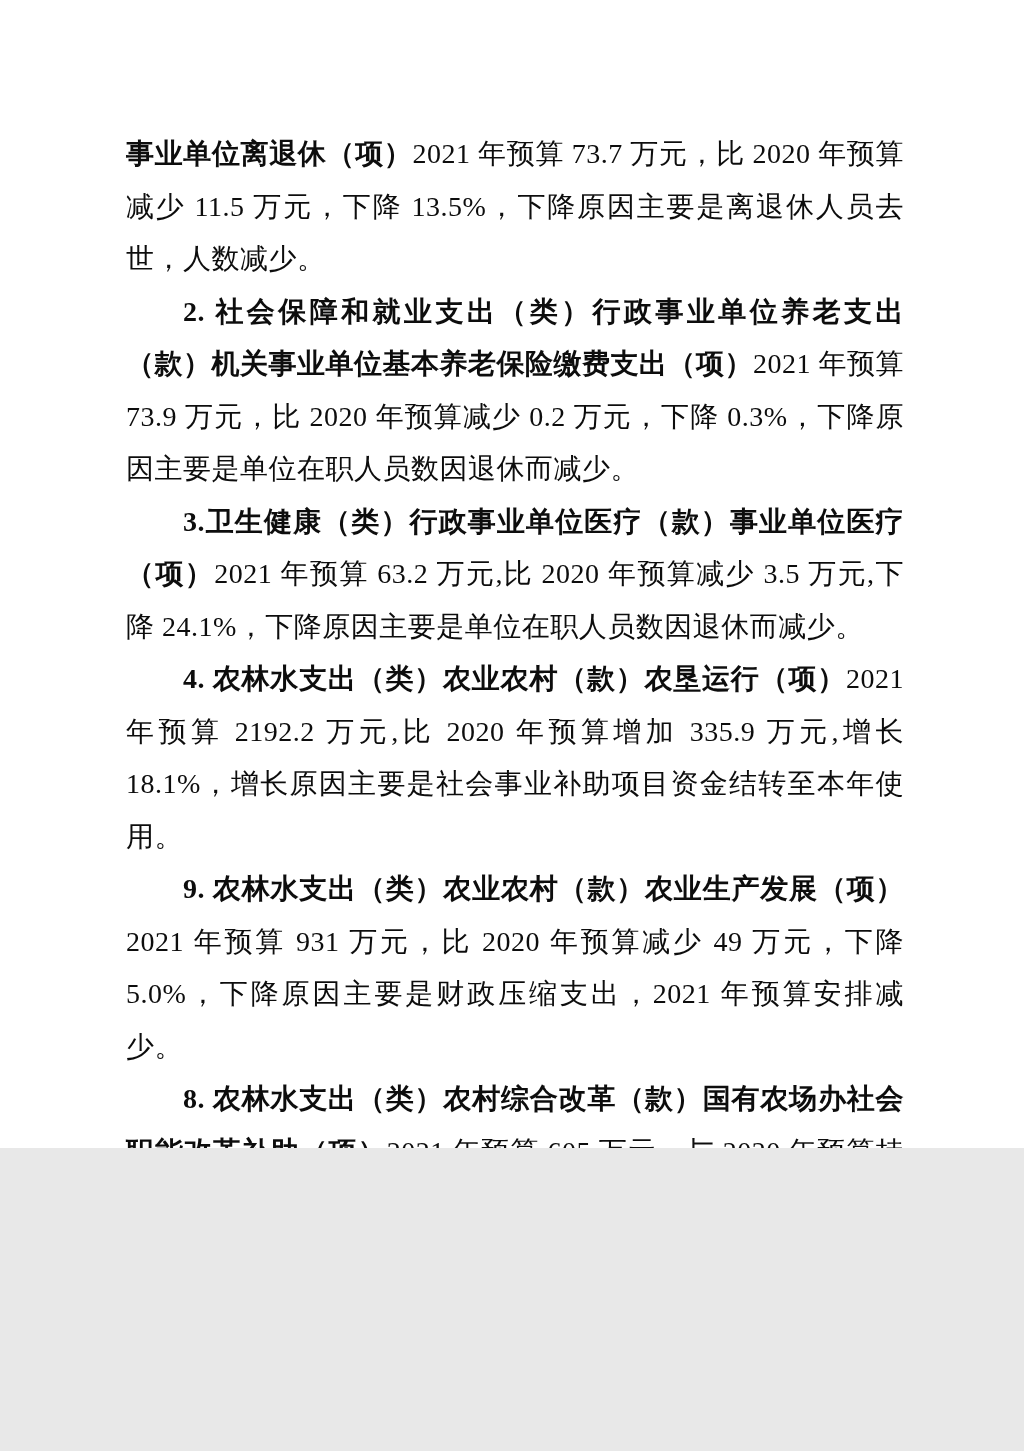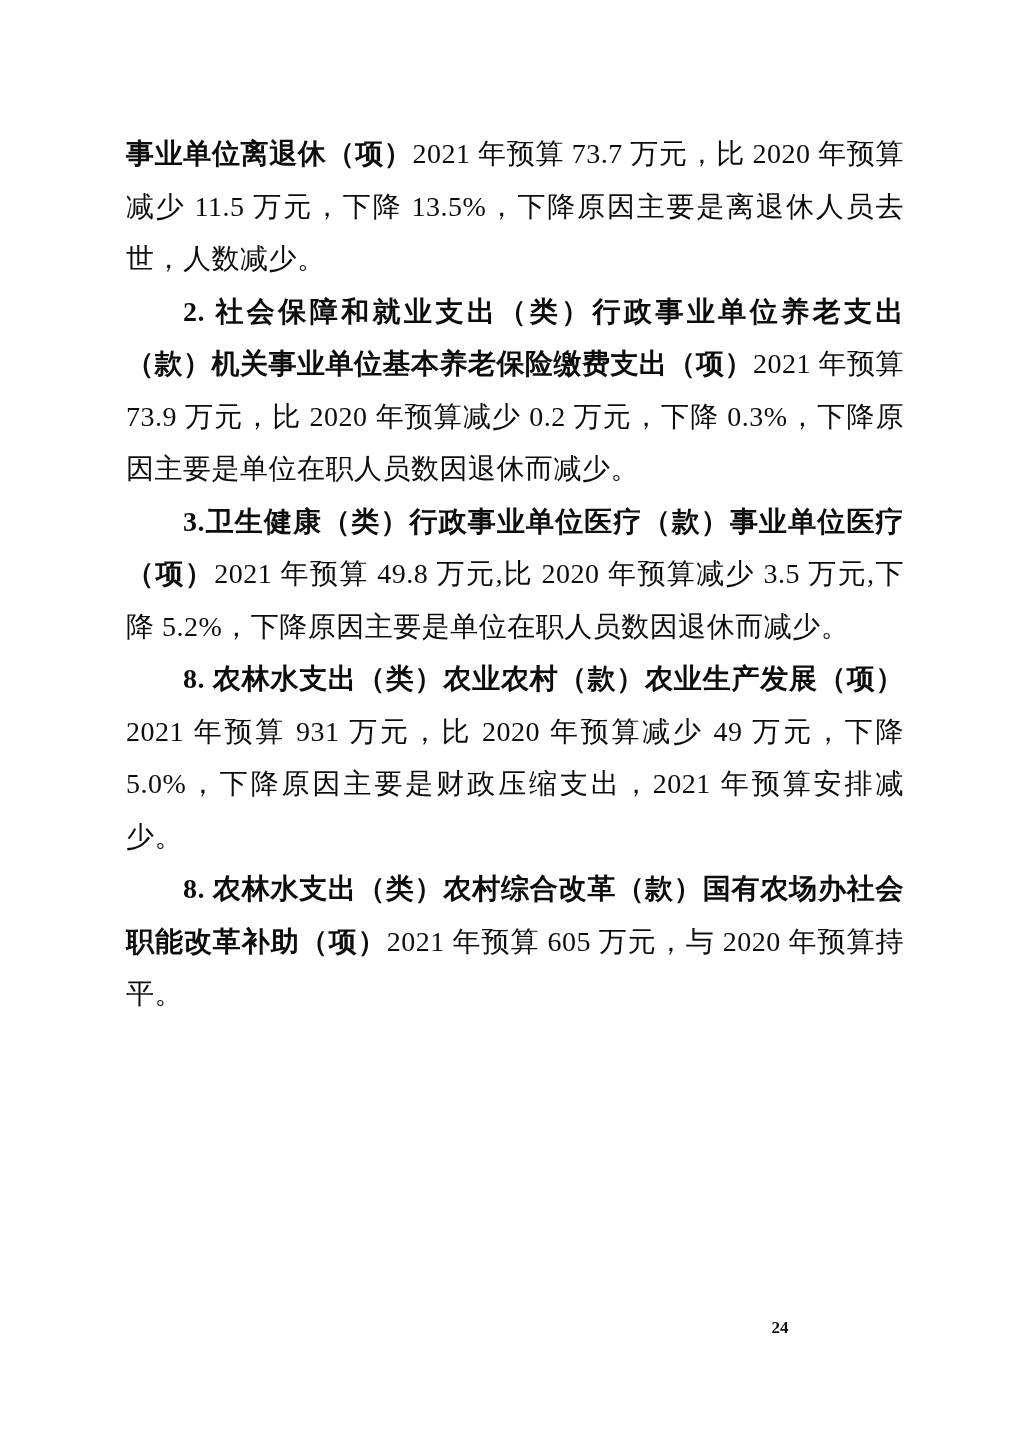--- a/index.html
+++ b/index.html
@@ -3,21 +3,21 @@
 <meta charset="utf-8">
 <style>
   html, body {
     margin: 0;
     padding: 0;
     background: #e8e8e8;
   }
   .page {
     position: relative;
     width: 1024px;
-    height: 1451px;
+    height: 1148px;
     background: #ffffff;
     font-family: "Liberation Serif", "DejaVu Serif", serif;
     color: #0d0d0d;
     overflow: hidden;
   }
   .content {
     position: absolute;
     left: 126px;
     top: 128px;
     width: 778px;
@@ -49,18 +49,19 @@
     color: #0d0d0d;
   }
 </style>
 </head>
 <body>
 
 <div class="page">
   <div class="content">
     <p class="no-indent"><b>事业单位离退休（项）</b><span>2021 年预算 73.7 万元，比 2020 年预算减少 11.5 万元，下降 13.5%，下降原因主要是离退休人员去世，人数减少。</span></p>
     <p><b>2. 社会保障和就业支出（类）行政事业单位养老支出（款）机关事业单位基本养老保险缴费支出（项）</b><span>2021 年预算 73.9 万元，比 2020 年预算减少 0.2 万元，下降 0.3%，下降原因主要是单位在职人员数因退休而减少。</span></p>
-    <p><b>3.卫生健康（类）行政事业单位医疗（款）事业单位医疗（项）</b><span>2021 年预算 49.8 万元,比 2020 年预算减少 3.5 万元,下降 5.2%，下降原因主要是单位在职人员数因退休而减少。</span></p>
-    <p><b>8. 农林水支出（类）农业农村（款）农业生产发展（项）</b><span>2021 年预算 931 万元，比 2020 年预算减少 49 万元，下降 5.0%，下降原因主要是财政压缩支出，2021 年预算安排减少。</span></p>
+    <p><b>3.卫生健康（类）行政事业单位医疗（款）事业单位医疗（项）</b><span>2021 年预算 63.2 万元,比 2020 年预算减少 3.5 万元,下降 24.1%，下降原因主要是单位在职人员数因退休而减少。</span></p>
+    <p><b>4. 农林水支出（类）农业农村（款）农垦运行（项）</b><span>2021 年预算 2192.2 万元,比 2020 年预算增加 335.9 万元,增长 18.1%，增长原因主要是社会事业补助项目资金结转至本年使用。</span></p>
+    <p><b>9. 农林水支出（类）农业农村（款）农业生产发展（项）</b><span>2021 年预算 931 万元，比 2020 年预算减少 49 万元，下降 5.0%，下降原因主要是财政压缩支出，2021 年预算安排减少。</span></p>
     <p><b>8. 农林水支出（类）农村综合改革（款）国有农场办社会职能改革补助（项）</b><span>2021 年预算 605 万元，与 2020 年预算持平。</span></p>
   </div>
   <div class="page-number">24</div>
 </div>
 
 </body></html>

